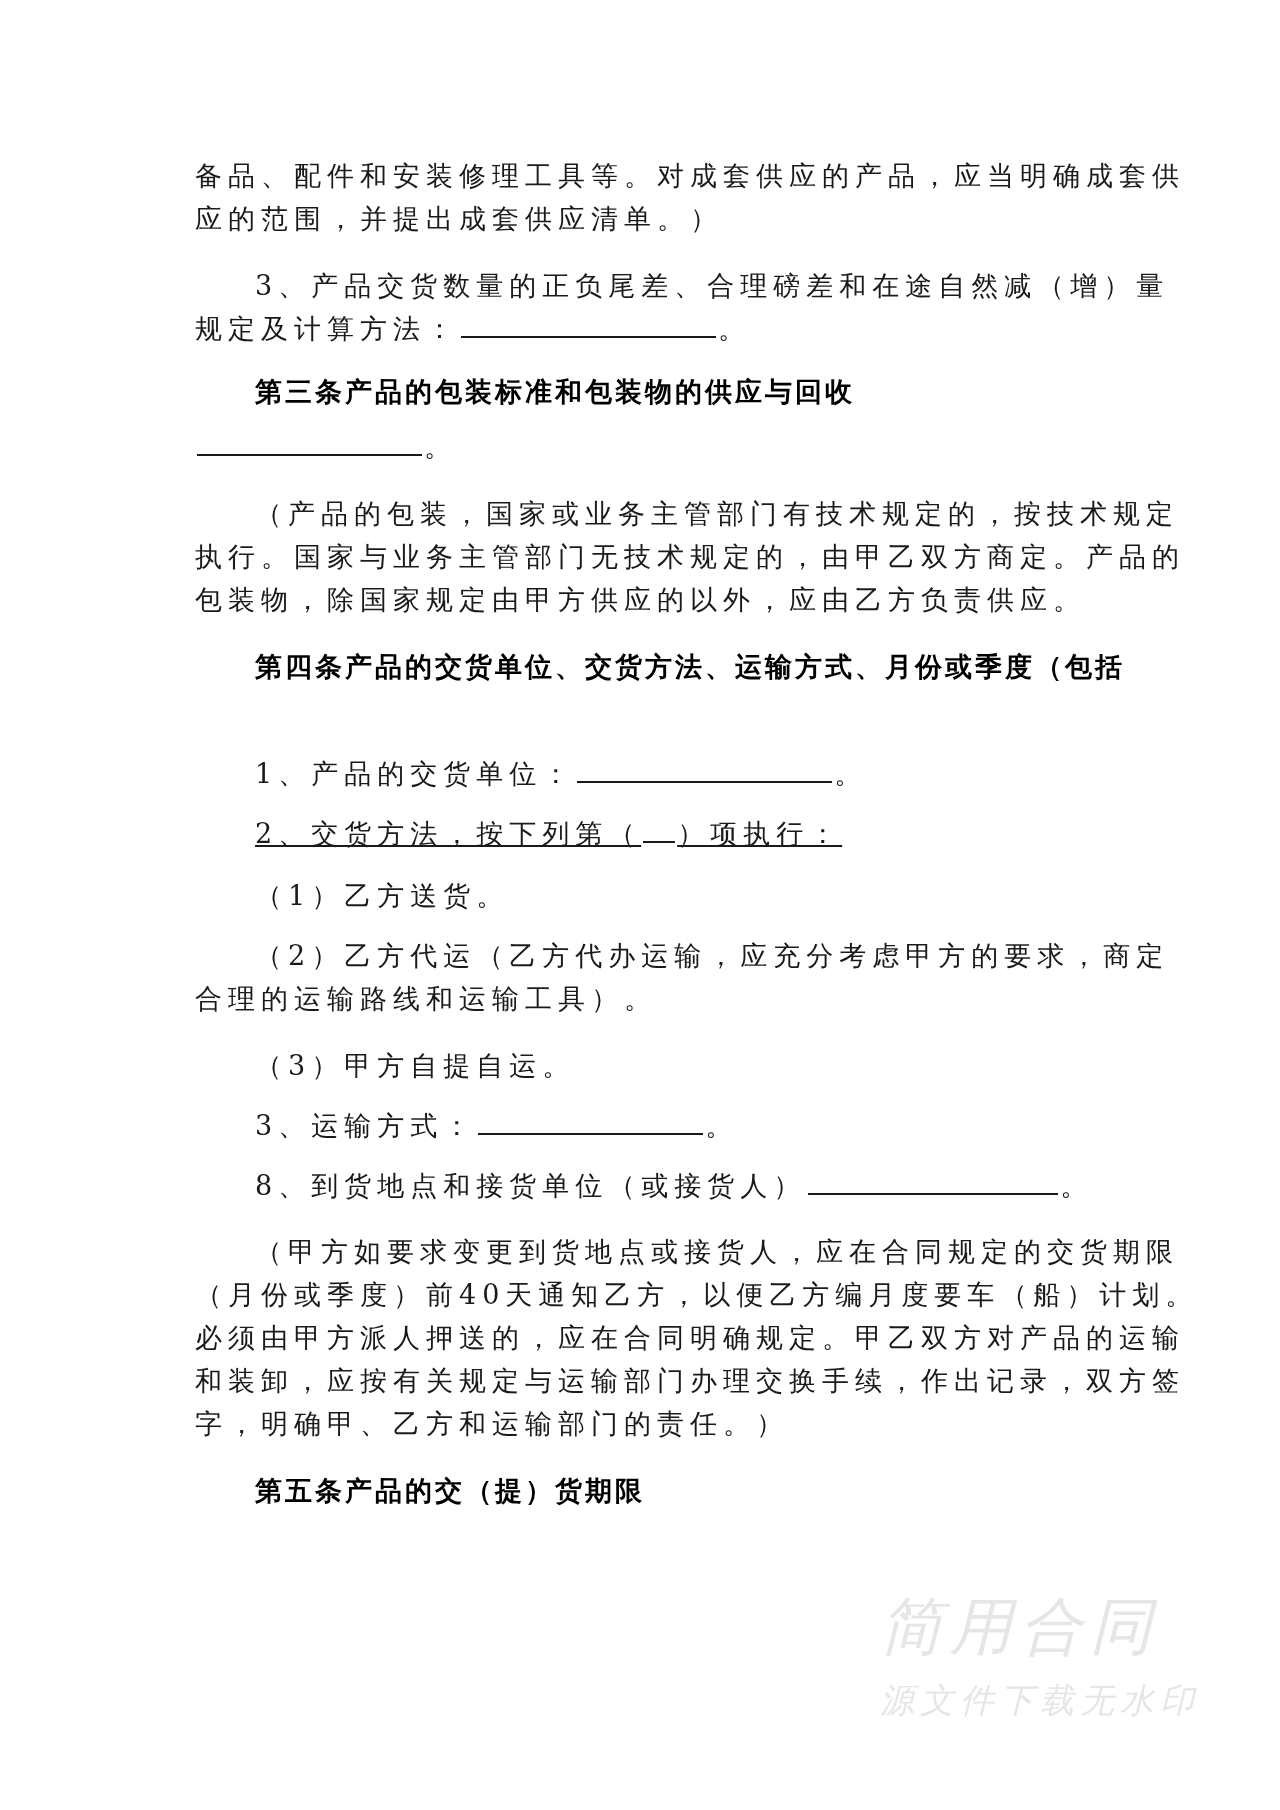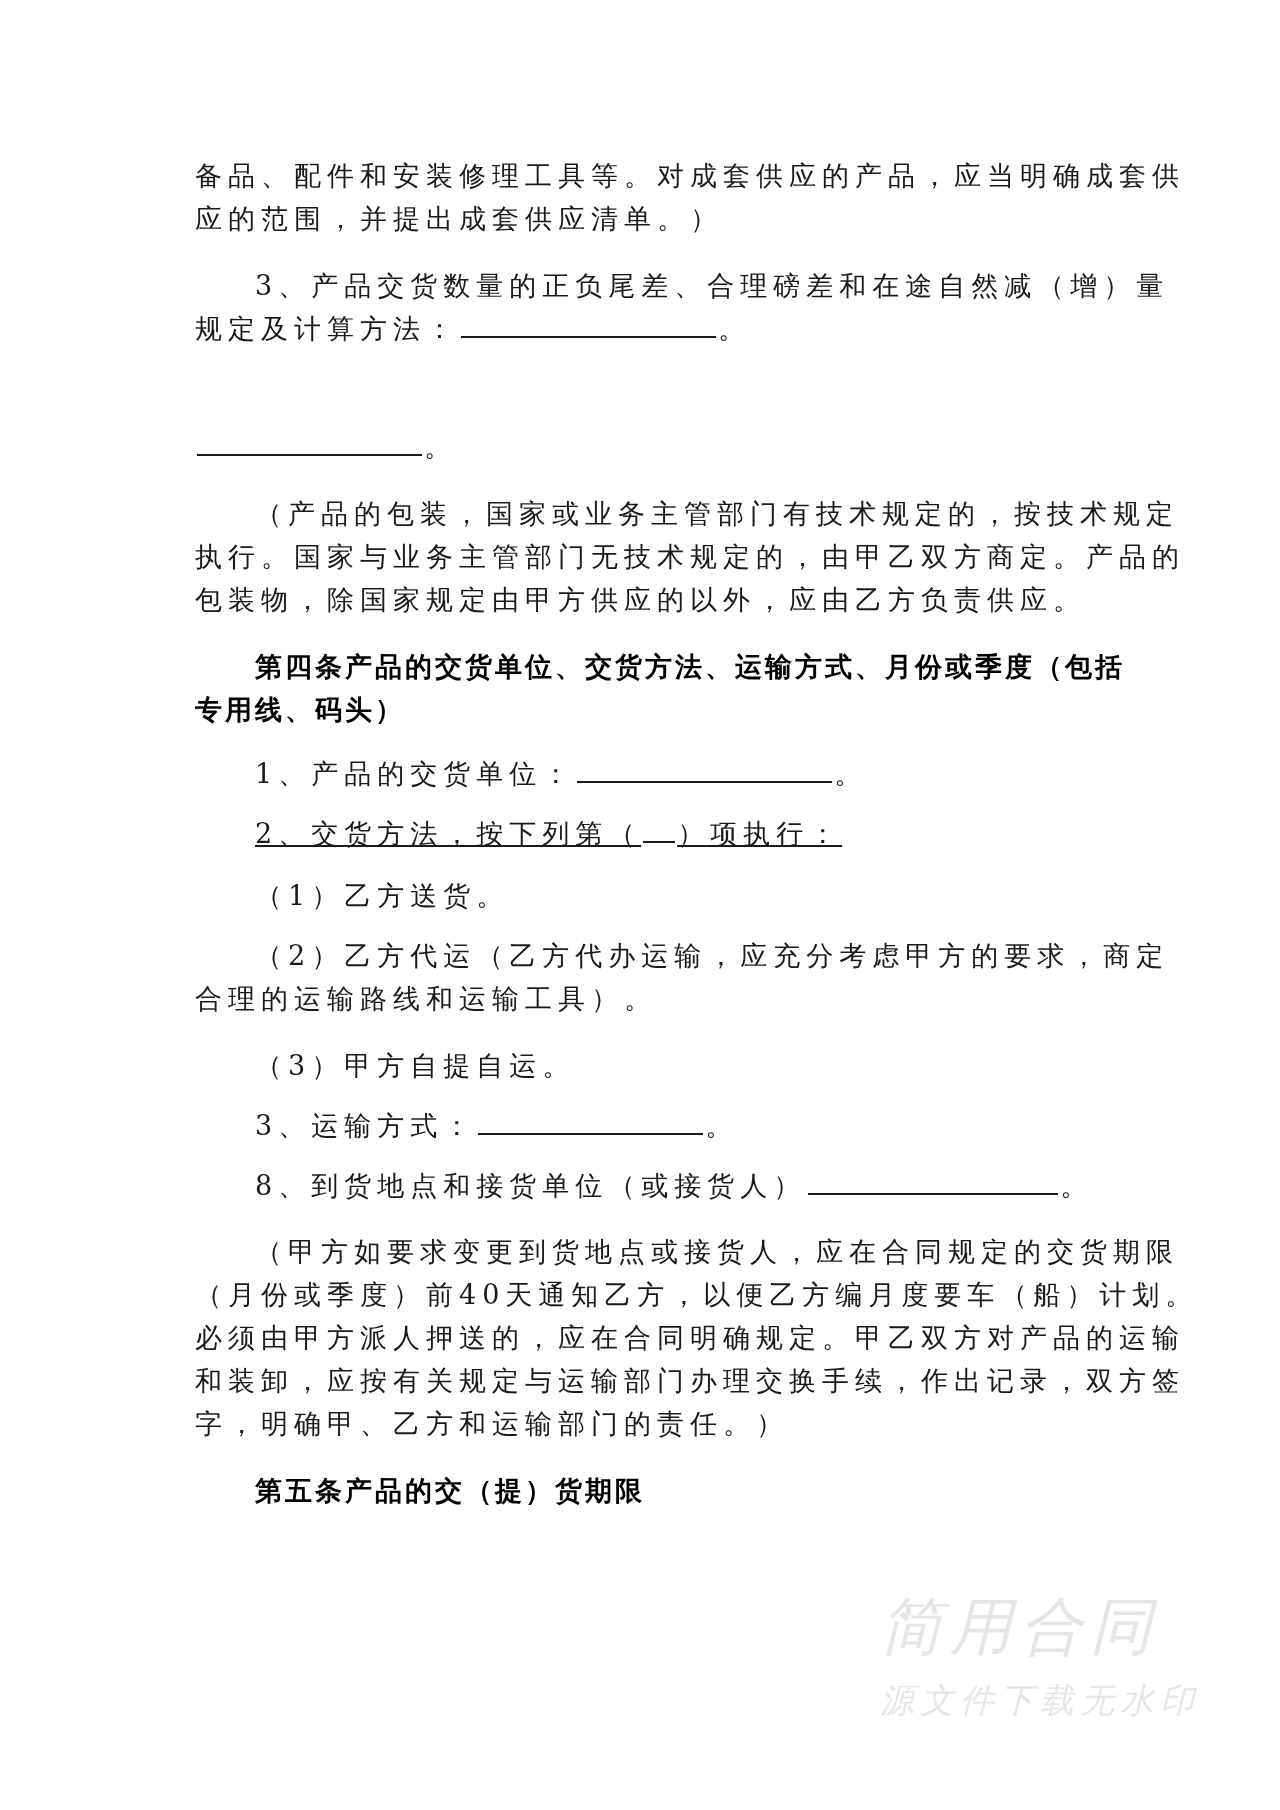--- a/index.html
+++ b/index.html
@@ -44,30 +44,30 @@
 <div class="page">
 
   <div class="line" style="top:158px;">备品、配件和安装修理工具等。对成套供应的产品，应当明确成套供</div>
   <div class="line" style="top:201px;">应的范围，并提出成套供应清单。）</div>
 
   <div class="line indent" style="top:268px;">3、产品交货数量的正负尾差、合理磅差和在途自然减（增）量</div>
   <div class="line" style="top:311px;">
     <span>规定及计算方法：</span><span class="blank" style="width:255px;"></span><span>。</span>
   </div>
 
+  <div class="line indent bold" style="top:374px;">第三条产品的包装标准和包装物的供应与回收</div>
   <div class="line" style="top:429px;">
     <span class="blank" style="width:225px;"></span><span>。</span>
   </div>
 
   <div class="line indent" style="top:496px;">（产品的包装，国家或业务主管部门有技术规定的，按技术规定</div>
   <div class="line" style="top:539px;">执行。国家与业务主管部门无技术规定的，由甲乙双方商定。产品的</div>
   <div class="line" style="top:582px;">包装物，除国家规定由甲方供应的以外，应由乙方负责供应。</div>
 
   <div class="line indent bold" style="top:649px;">第四条产品的交货单位、交货方法、运输方式、月份或季度（包括</div>
-  <div class="line bold" style="top:692px;">专用线、码头）</div>
 
   <div class="line indent" style="top:756px;">
     <span>1、产品的交货单位：</span><span class="blank" style="width:255px;"></span><span>。</span>
   </div>
 
   <div class="line indent" style="top:816px;text-decoration:underline;">
     <span>2、交货方法，按下列第（</span><span class="blank" style="width:32px;"></span><span>）项执行：</span>
   </div>
 
   <div class="line indent" style="top:878px;">（1）乙方送货。</div>

